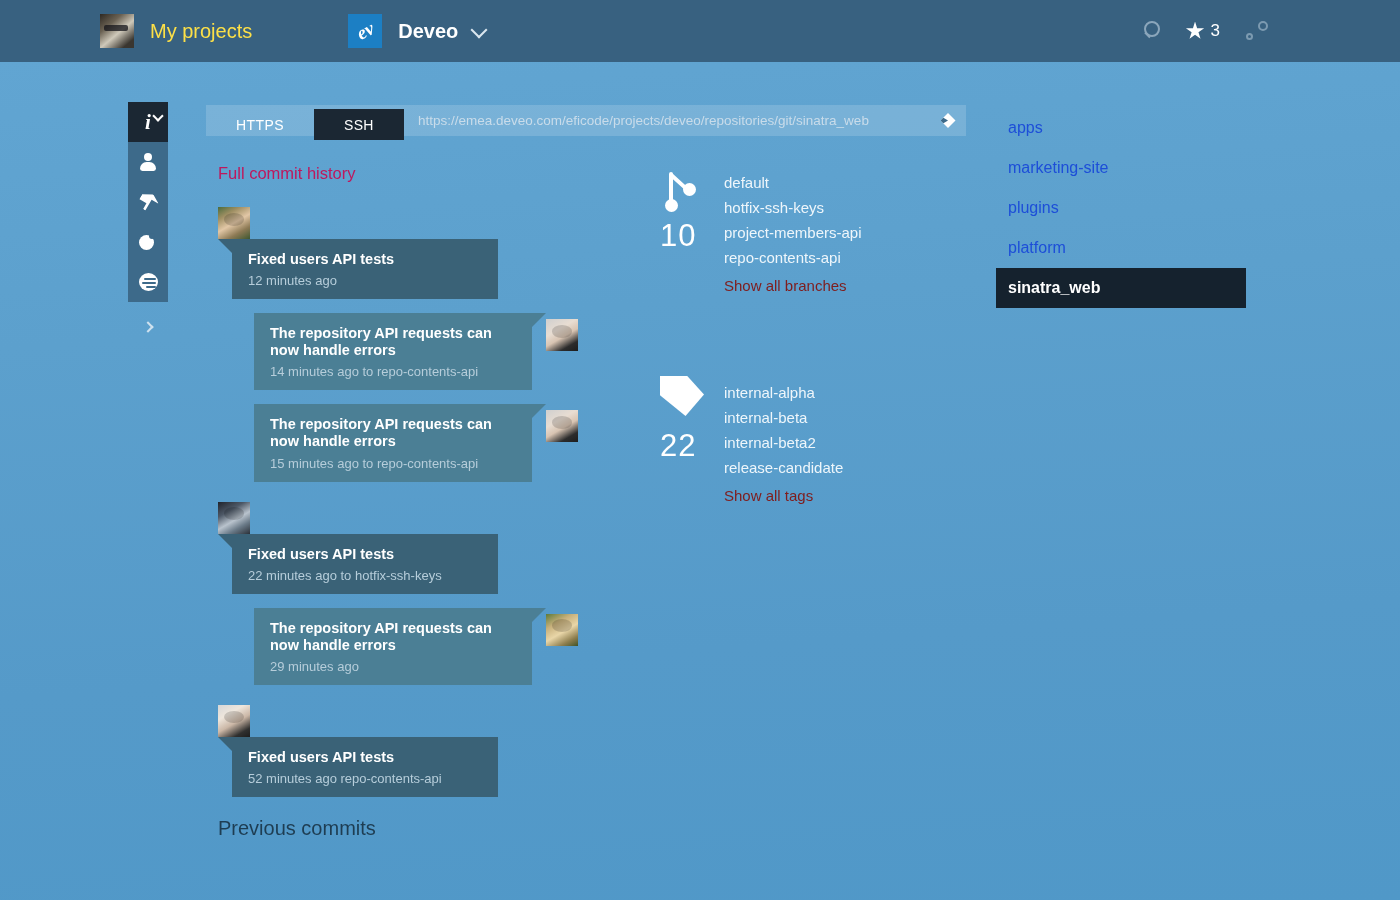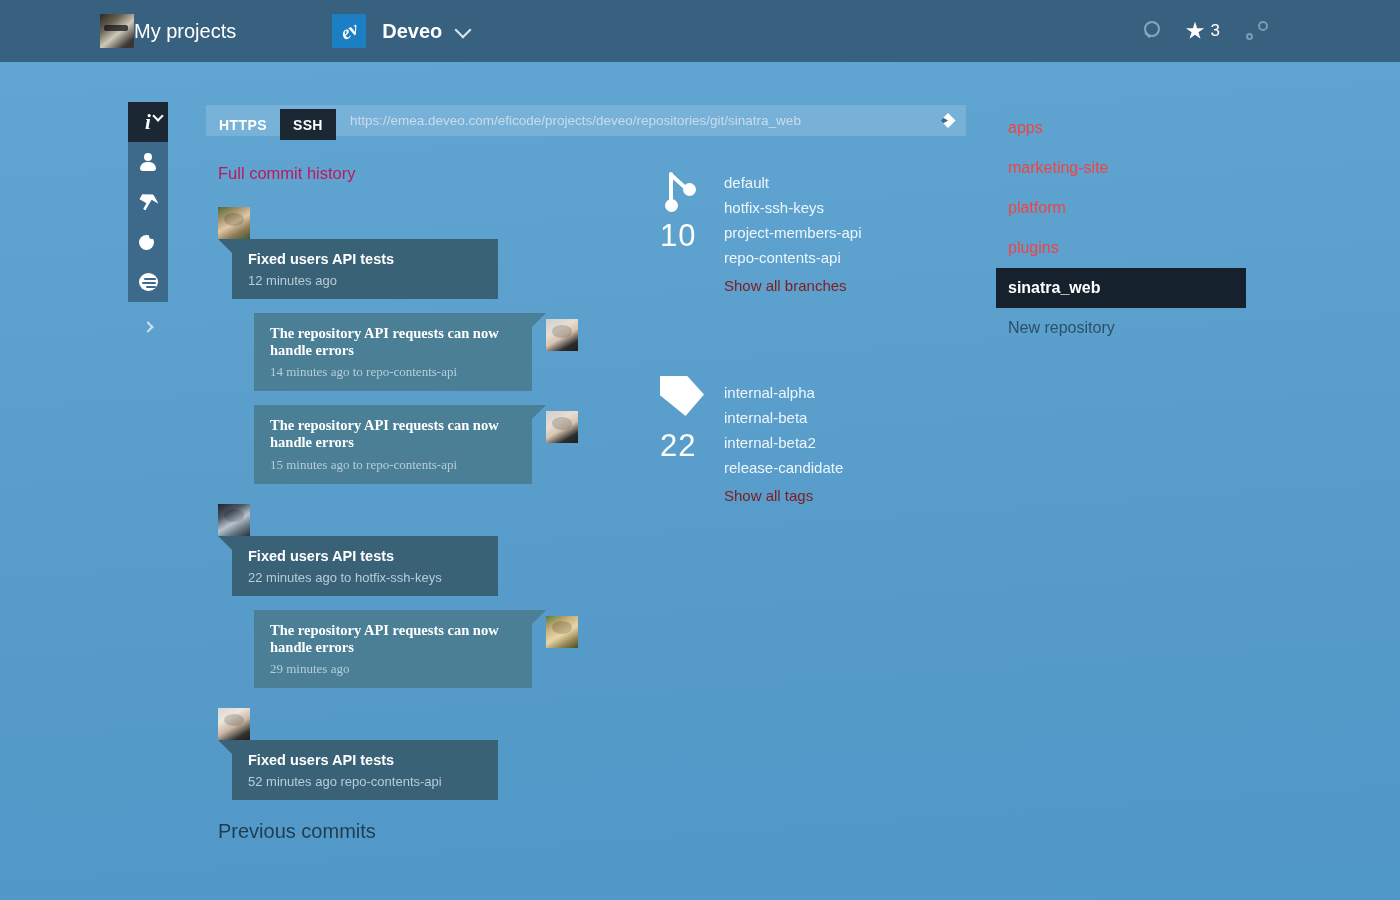--- a/index.html
+++ b/index.html
@@ -32,21 +32,21 @@
   }
   .tb-avatar {
     width: 34px; height: 34px; margin-left: 100px;
     background: linear-gradient(140deg,#2d2822 0%,#6b6253 30%,#cfc9ba 55%,#3a3630 85%);
     position: relative; overflow: hidden;
   }
   .tb-avatar::after{
     content:""; position:absolute; left:4px; top:11px; width:24px; height:6px;
     background: rgba(20,20,25,.75); border-radius:2px;
   }
-  .tb-proj-name { font-size: 20px; color: #ffffff; text-align: right; }
+  .tb-proj-name { margin-left: 16px; font-size: 20px; color: #fde047; text-align: right; }
   .tb-projlogo {
     width: 34px; height: 34px; margin-left: 96px; background: #1c7fc4;
     position: relative; overflow: hidden;
     display:flex; align-items:center; justify-content:center;
   }
   .tb-projlogo span {
     color:#fff; font-weight:bold; font-size:19px; font-style:italic;
     transform: rotate(-28deg); font-family:"Liberation Serif", serif;
   }
   .tb-cur-name {
@@ -144,22 +144,22 @@
     width:8px; height:8px; border-right:2.5px solid #cfe2ef;
     border-top:2.5px solid #cfe2ef; transform: rotate(45deg);
   }
 
   
   #urlbar {
     position:absolute; left:206px; top:105px; width:760px; height:31px;
     background: rgba(255,255,255,.16); display:flex; align-items:center;
   }
   .proto {
-    height:31px; padding:0 13px; display:flex; align-items:center;
-    font-size:14px; font-weight:bold; color:#ffffff; letter-spacing:.4px;margin-top:8px;
+    height:31px; padding:0 30px; display:flex; align-items:center;
+    font-size:14px; font-weight:normal; color:#ffffff; letter-spacing:.4px;margin-top:8px;
   }
   .proto.sel { background:#1b2733; }
   #url-text {
     flex:1; padding-left:14px; font-size:13.5px; color:#c9dcea;
     white-space:nowrap; overflow:hidden;
   }
   #url-copy {
     width:36px; height:31px; display:flex; align-items:center; justify-content:center;
   }
   .diamond {
@@ -171,21 +171,21 @@
     background:#3d6a8a;
     clip-path: polygon(0% 20%, 100% 50%, 0% 80%);
   }
 
   
   #commit-col { position:absolute; left:218px; top:164px; width:360px; }
   .section-label { font-size:16.5px; color:#be185d; }
   .commits { margin-top: 18px; }
   .commit-row { display:flex; margin-bottom: 14px; position:relative; }
   .commit-row.left { justify-content:flex-start;flex-direction:column; }
-  .commit-row.right { justify-content:flex-end;font-family:Liberation Serif, serif; }
+  .commit-row.right { justify-content:flex-end; }
   .avatar {
     width:32px; height:32px; flex:0 0 32px; margin-top:6px; overflow:hidden;
     position:relative;
   }
   .av-a { background: linear-gradient(150deg,#4b6b3c 0%,#9f8f63 25%,#e2c7a6 50%,#8d7a55 75%,#3d5730 100%); }
   .av-b { background: linear-gradient(150deg,#cfcfcf 0%,#e8ddd2 35%,#d8c4b2 55%,#2c2c2c 80%,#1d1d1d 100%); }
   .av-c { background: linear-gradient(150deg,#20232b 0%,#4d5866 30%,#b9c3cd 55%,#6a7a88 75%,#2a3038 100%); }
   .av-d { background: linear-gradient(150deg,#5d7a3a 0%,#c7b07b 30%,#e9d6a8 55%,#8f7f4f 80%,#3f5226 100%); }
   .av-e { background: linear-gradient(150deg,#d7d7d7 0%,#eee6dc 30%,#cbb7a6 55%,#30302f 82%,#1c1c1c 100%); }
   .avatar::after{
@@ -242,21 +242,21 @@
   }
   .ref-count { font-size:31px; color:#fff; line-height:1; margin-top:8px; letter-spacing:1px; }
   .ref-list { padding-top:4px; }
   .ref-item { font-size:15px; color:#eef6fb; line-height:25px; }
   .ref-show { font-size:15px; color:#7f1d1d; line-height:25px; margin-top:3px; }
 
   
   #repo-col { position:absolute; left:996px; top:108px; width:250px; }
   .repo-item {
     height:40px; display:flex; align-items:center; padding-left:12px;
-    font-size:16px; color:#ef4444;
+    font-size:16px; color:#1d4ed8;
   }
   .repo-item.active { background:#15222e; font-weight:bold; color:#ffffff; }
   .repo-item.muted { color:#2b5068; }
 </style>
 </head>
 <body>
 
 <div id="topbar">
   <div class="tb-item">
     <div class="tb-avatar"></div>
@@ -401,17 +401,16 @@
         <div class="ref-item">internal-beta2</div>
         <div class="ref-item">release-candidate</div>
         <div class="ref-show">Show all tags</div>
       </div>
   </div>
 </div>
 
 <div id="repo-col">
     <div class="repo-item">apps</div>
     <div class="repo-item">marketing-site</div>
+    <div class="repo-item">plugins</div>
     <div class="repo-item">platform</div>
-    <div class="repo-item">plugins</div>
     <div class="repo-item active">sinatra_web</div>
-    <div class="repo-item muted">New repository</div>
   </div>
 
 </body></html>

